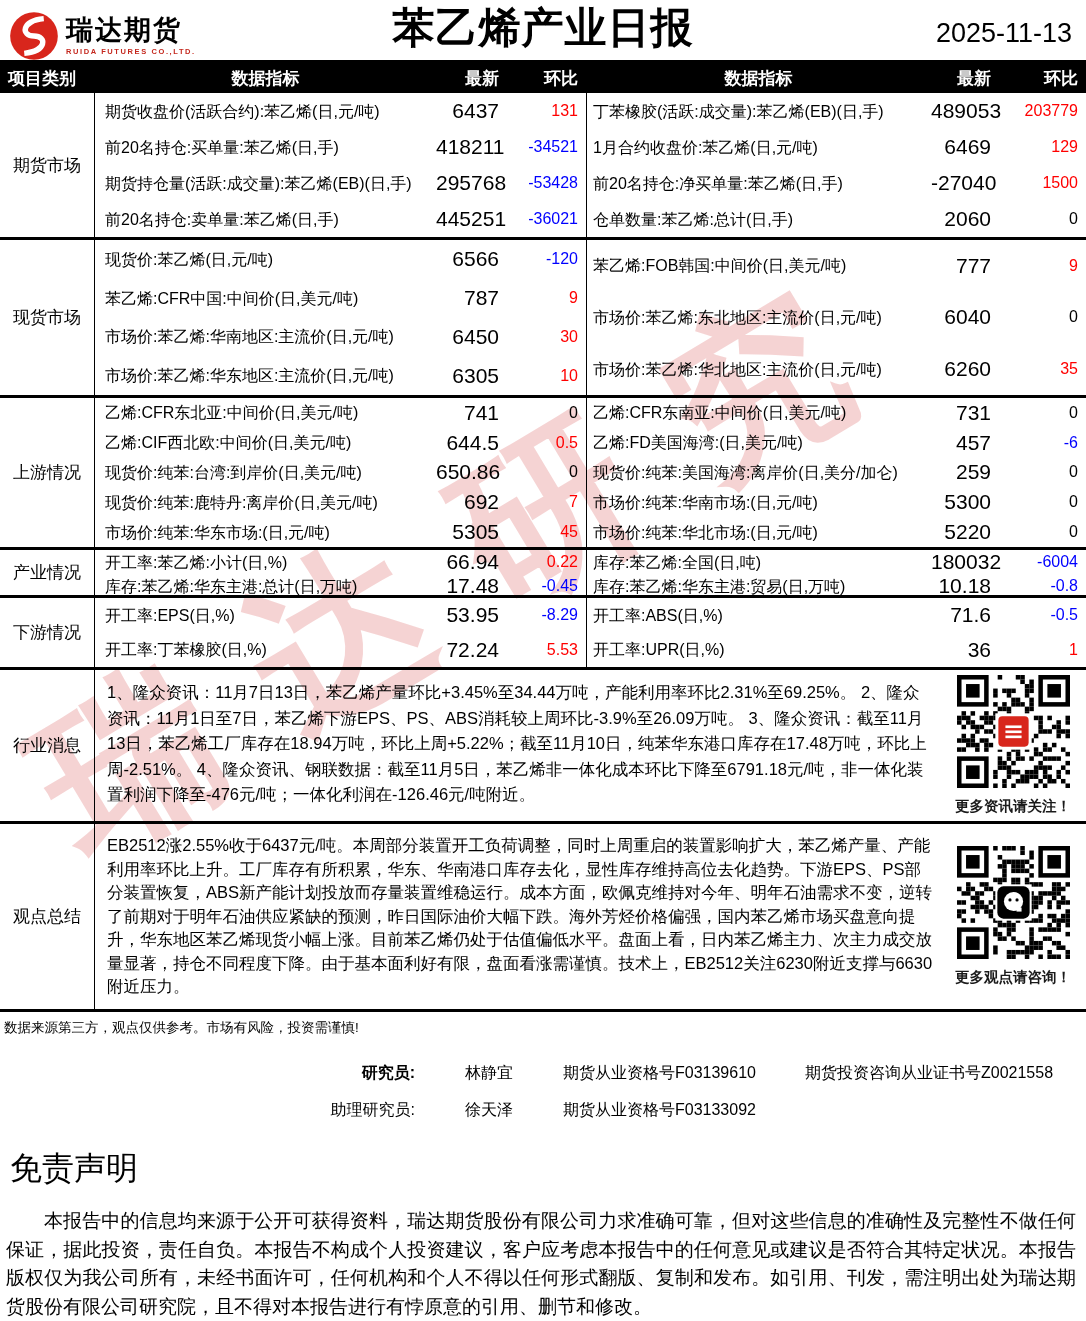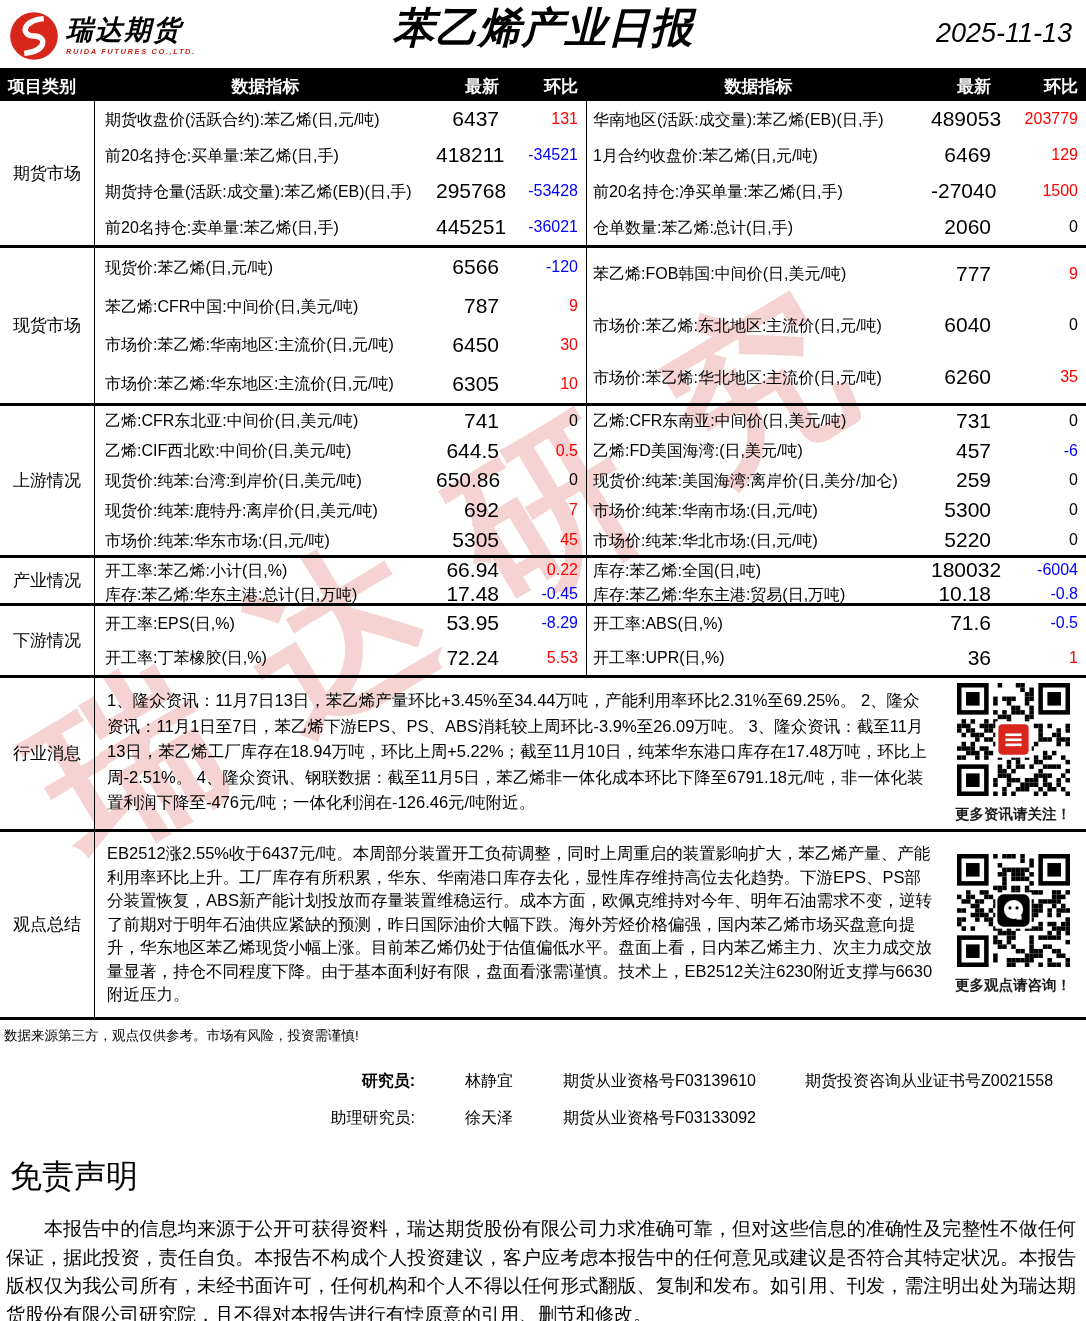--- a/index.html
+++ b/index.html
@@ -3,21 +3,21 @@
 <meta charset="utf-8">
 <style>
   html,body{margin:0;padding:0;background:#fff;}
   .page{position:relative;width:1086px;height:1321px;background:#fff;overflow:hidden;
         font-family:"Liberation Sans","DejaVu Sans",sans-serif;color:#000;}
   .watermark{position:absolute;left:55px;top:690px;transform:rotate(-31deg);transform-origin:left center;
         font-size:175px;font-weight:700;letter-spacing:68px;white-space:nowrap;z-index:0;}
   .content{position:relative;z-index:1;}
 
   
-  .rep-header{position:relative;height:68px;font-style:italic;}
+  .rep-header{position:relative;height:60px;}
   .logo{position:absolute;left:8px;top:10px;display:flex;align-items:center;}
   .logo-icon{width:52px;height:52px;}
   .logo-txt{margin-left:6px;line-height:1;}
   .logo-name{font-size:27px;font-weight:700;letter-spacing:2px;}
   .logo-sub{font-size:7.5px;color:#c4271d;letter-spacing:1.6px;margin-top:4px;font-weight:700;}
   .page-title{position:absolute;left:0;right:0;top:0;margin:0;text-align:center;
         font-size:42px;font-weight:700;letter-spacing:1px;}
   .rep-date{position:absolute;right:14px;top:18px;font-size:27px;}
 
   .top-rule,.bottom-rule{height:3px;background:#000;}
@@ -125,21 +125,21 @@
               <div class="chg" style="color: rgb(0, 0, 255);">-53428</div>
             </div>
             <div class="t-row">
               <div class="ind">前20名持仓:卖单量:苯乙烯(日,手)</div>
               <div class="val">445251</div>
               <div class="chg" style="color: rgb(0, 0, 255);">-36021</div>
             </div>
           </div>
           <div class="half right">
             <div class="t-row">
-              <div class="ind">华南地区(活跃:成交量):苯乙烯(EB)(日,手)</div>
+              <div class="ind">丁苯橡胶(活跃:成交量):苯乙烯(EB)(日,手)</div>
               <div class="val">489053</div>
               <div class="chg" style="color: rgb(255, 0, 0);">203779</div>
             </div>
             <div class="t-row">
               <div class="ind">1月合约收盘价:苯乙烯(日,元/吨)</div>
               <div class="val">6469</div>
               <div class="chg" style="color: rgb(255, 0, 0);">129</div>
             </div>
             <div class="t-row">
               <div class="ind">前20名持仓:净买单量:苯乙烯(日,手)</div>

